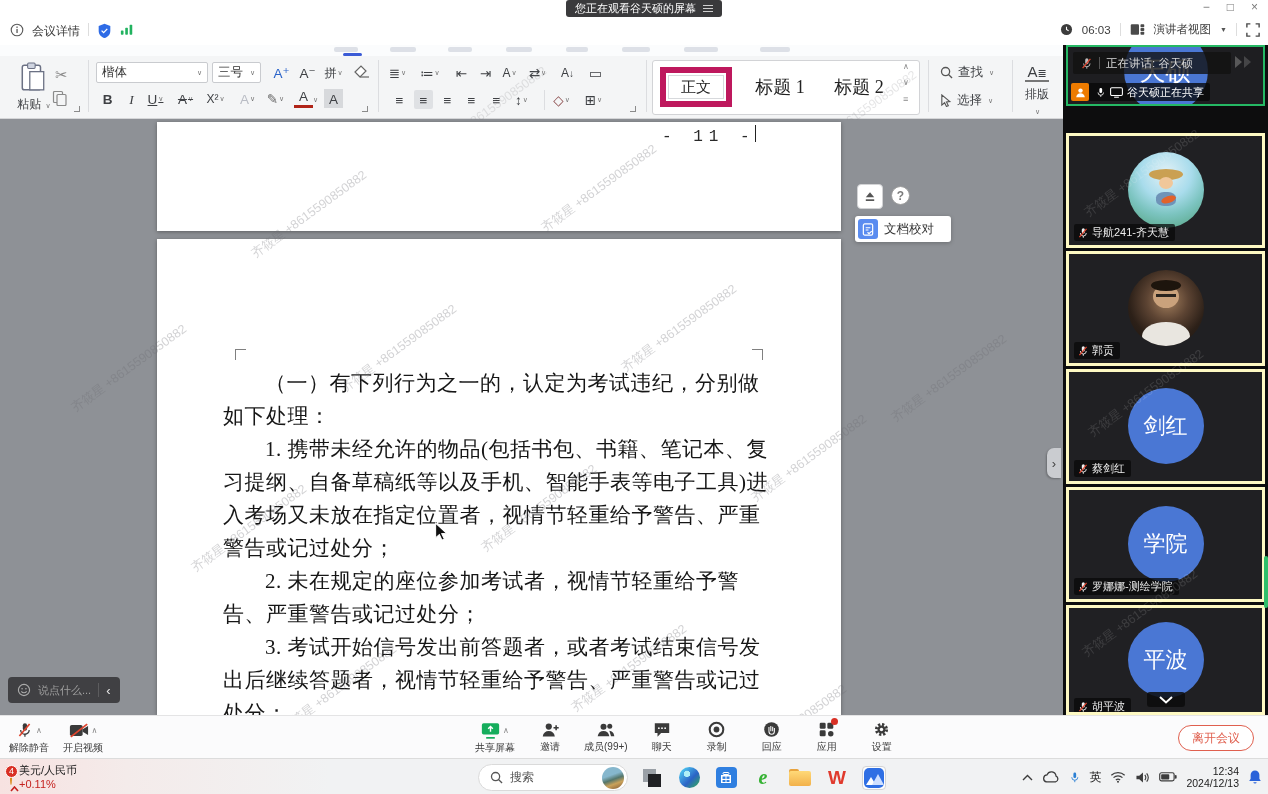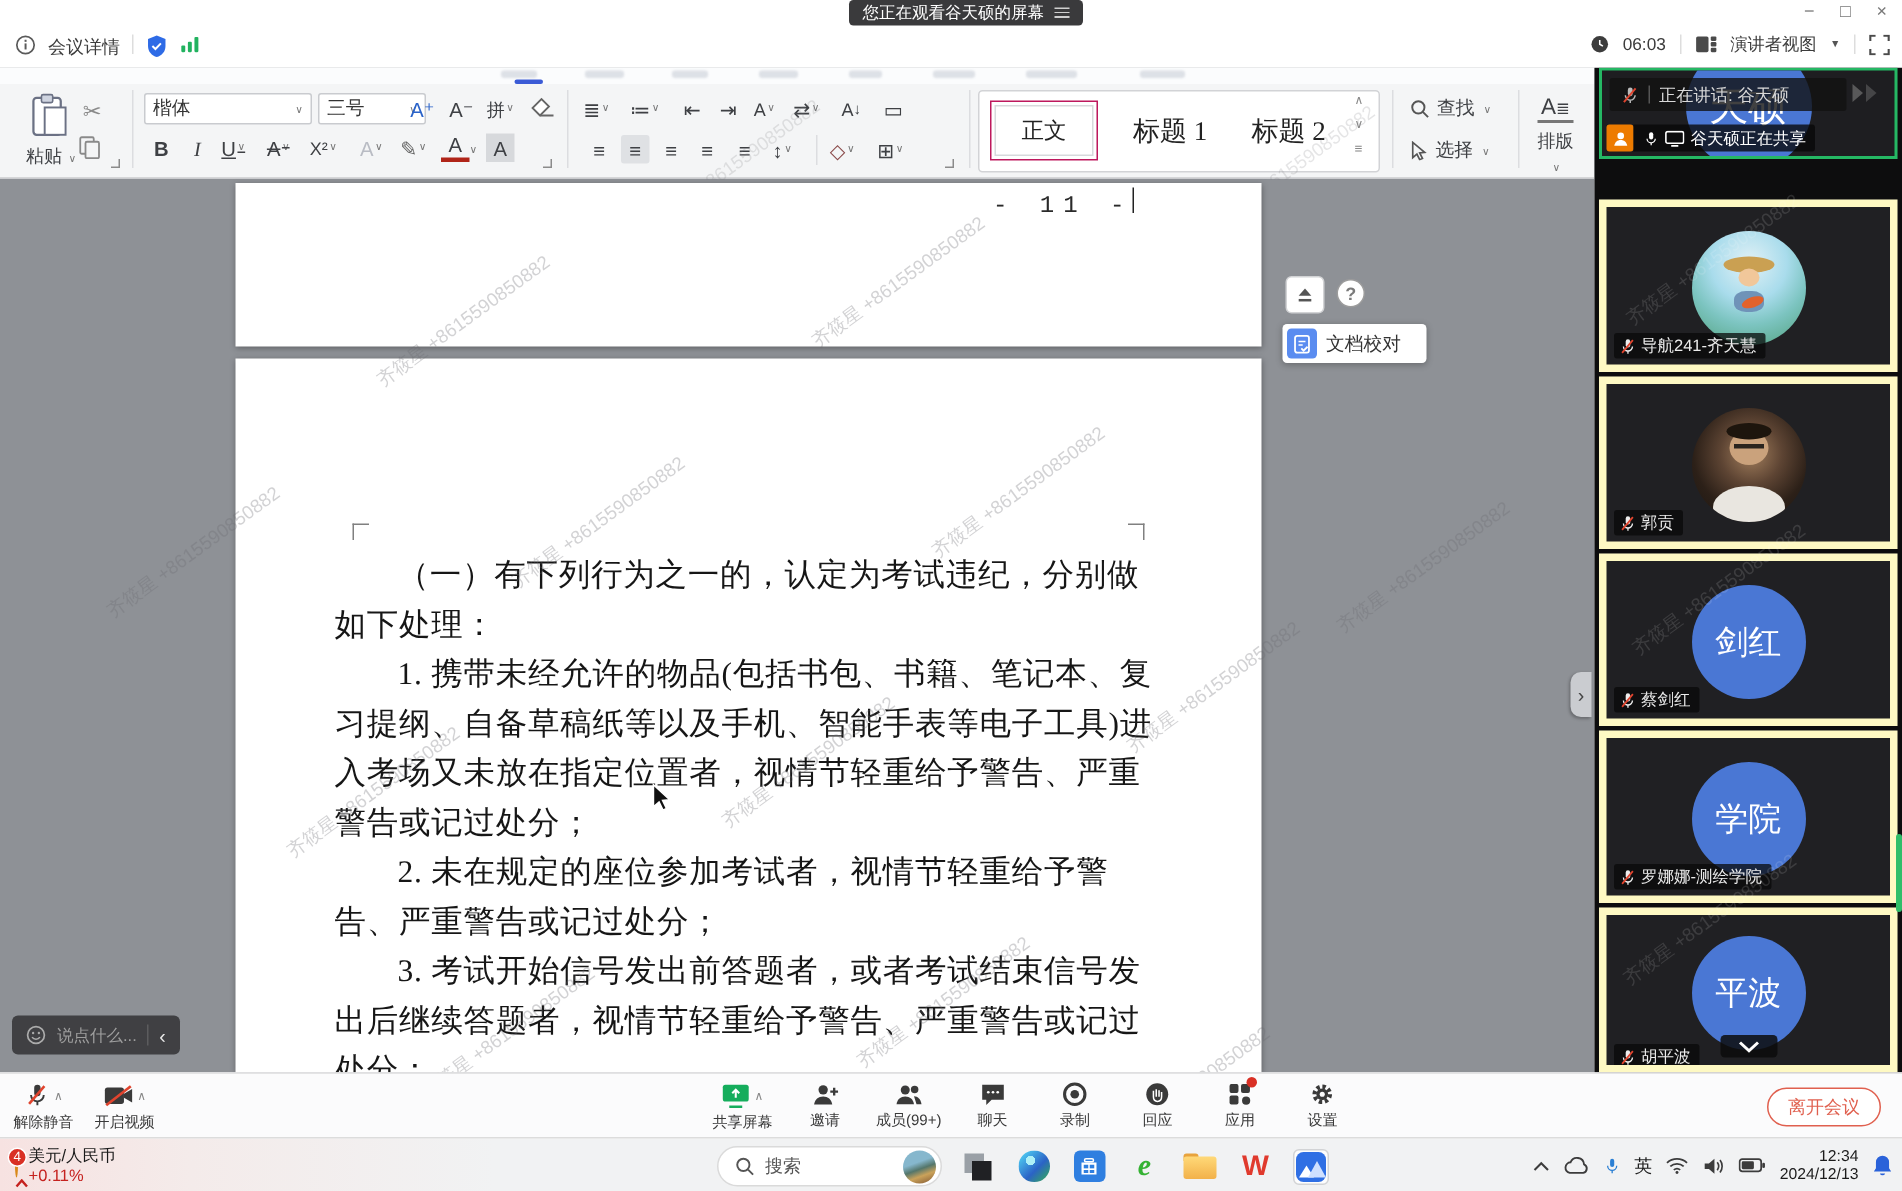--- a/index.html
+++ b/index.html
@@ -45,21 +45,21 @@
 .proof-ic{width:20px;height:20px;border-radius:3px;background:#5a8cf0;display:flex;align-items:center;justify-content:center}
 #chatpill{position:absolute;left:8px;top:557px;height:26px;background:rgba(58,58,60,.93);border-radius:4px;display:flex;align-items:center;gap:7px;padding:0 9px;color:#9e9e9e;font-size:11px}
 #handle{position:absolute;left:1047px;top:328px;width:14px;height:30px;background:#caccd0;border-radius:7px 0 0 7px;display:flex;align-items:center;justify-content:center;color:#444;font-size:13px;box-shadow:-1px 1px 2px rgba(0,0,0,.25)}
 
 .wm,.wms,.wmr{position:absolute;white-space:nowrap;font-size:12.5px;transform:rotate(-36deg);pointer-events:none}
 .wm{color:rgba(105,105,112,.30)}
 .wms{color:rgba(255,255,255,.13)}
 .wmr{color:rgba(125,125,132,.20)}
 
 #sidebar{position:absolute;left:1063px;top:45px;width:205px;height:670px;background:#0d0d0e;overflow:hidden}
-.tile{position:absolute;left:3px;width:199px;background:#202023;border:5px solid #fef9c3;overflow:hidden}
+.tile{position:absolute;left:3px;width:199px;background:#202023;border:3px solid #fef9c3;overflow:hidden}
 .av{position:absolute;left:50%;transform:translateX(-50%);border-radius:50%;background:var(--accent_blue);color:#fff;display:flex;align-items:center;justify-content:center;overflow:hidden}
 .plabel{position:absolute;left:5px;bottom:4px;display:flex;align-items:center;gap:3px;background:rgba(8,8,8,.74);border-radius:2px;padding:1px 6px 1px 3px;font-size:11px;color:#ececec;white-space:nowrap}
 #speakbar{position:absolute;left:5px;top:5px;right:32px;height:22px;background:rgba(18,18,18,.8);border-radius:2px;display:flex;align-items:center;gap:6px;padding:0 7px;font-size:11.5px;color:#d8d8d8}
 #sharingbadge{position:absolute;left:3px;bottom:3px;display:flex;align-items:stretch;gap:0;font-size:11px;color:#fff}
 .hostic{width:18px;height:18px;background:var(--orange_badge);border-radius:2px;display:flex;align-items:center;justify-content:center}
 .sharepill{display:flex;align-items:center;gap:4px;background:rgba(8,8,8,.78);padding:0 6px;border-radius:0 2px 2px 0}
 #collapsebtn{position:absolute;left:50%;transform:translateX(-50%);bottom:5px;width:38px;height:15px;background:rgba(12,12,12,.85);border-radius:3px;display:flex;align-items:center;justify-content:center}
 #greenbar{position:absolute;right:0;top:511px;width:4px;height:52px;background:#2fbe6a;border-radius:2px}
 
 #controlbar{position:absolute;left:0;top:715px;width:1268px;height:43px;background:#fbfbfc;border-top:1px solid #e4e4e5}
@@ -116,21 +116,21 @@
         <rect x="1.5" y="1.5" width="9" height="11" rx="1" fill="none" stroke="#8a8a8a" stroke-width="1.2"></rect>
         <rect x="5" y="4.5" width="9" height="11" rx="1" fill="#f4f5f6" stroke="#8a8a8a" stroke-width="1.2"></rect>
       </svg>
     <span class="dlg" style="left:74px;top:50px"></span>
     <div class="rdiv" style="left:88px"></div>
 
     <div class="fbox abs" style="left:96px;top:6px;width:112px">
         <span>楷体</span>
         <span class="car">∨</span>
       </div>
-    <div class="fbox abs" style="left:212px;top:6px;width:72px">
+    <div class="fbox abs" style="left:212px;top:6px;width:49px">
         <span>三号</span>
         <span class="car">∨</span>
       </div>
     <span class="rb abs" style="left:272px;top:7px;color:#2a63c9">A⁺</span>
     <span class="rb abs" style="left:298px;top:7px">A⁻</span>
     <span class="rb abs" style="left:324px;top:7px;font-size:12px">
         <span>拼</span>
         <span class="car">∨</span>
       </span>
     <svg class="abs" style="left:354px;top:9px" width="16" height="14" viewBox="0 0 16 14">
@@ -205,21 +205,21 @@
         <span class="car">∨</span>
       </span>
     <span class="rb abs" style="left:584px;top:34px">
         <span>⊞</span>
         <span class="car">∨</span>
       </span>
     <span class="dlg" style="left:630px;top:50px"></span>
     <div class="rdiv" style="left:646px"></div>
 
     <div class="abs" style="left:652px;top:4px;width:268px;height:55px;background:#fff;border:1px solid #d2d3d6;border-radius:3px"></div>
-    <div class="stylechip abs" style="left:660px;top:11px;width:72px;height:40px;font-size:15px;border:1px solid #be185d;box-shadow:inset 0 0 0 2px #fff,inset 0 0 0 3px #d7d9dc;background:#fff">正文</div>
+    <div class="stylechip abs" style="left:660px;top:11px;width:72px;height:40px;font-size:15px;border:6px solid #be185d;box-shadow:inset 0 0 0 2px #fff,inset 0 0 0 3px #d7d9dc;background:#fff">正文</div>
     <div class="stylechip abs" style="left:744px;top:11px;width:72px;height:40px;font-size:18px">标题 1</div>
     <div class="stylechip abs" style="left:822px;top:11px;width:74px;height:40px;font-size:18px">标题 2</div>
     <span class="abs" style="left:903px;top:6px;font-size:8px;color:#888">∧</span>
     <span class="abs" style="left:903px;top:22px;font-size:8px;color:#888">∨</span>
     <span class="abs" style="left:903px;top:38px;font-size:9px;color:#888">≡</span>
     <div class="rdiv" style="left:928px"></div>
 
     <div class="abs" style="left:940px;top:8px;display:flex;align-items:center;gap:5px;font-size:12.5px;color:#3e4044">
       <svg width="13" height="13" viewBox="0 0 14 14">
           <circle cx="6" cy="6" r="4.4" fill="none" stroke="#555" stroke-width="1.4"></circle>

